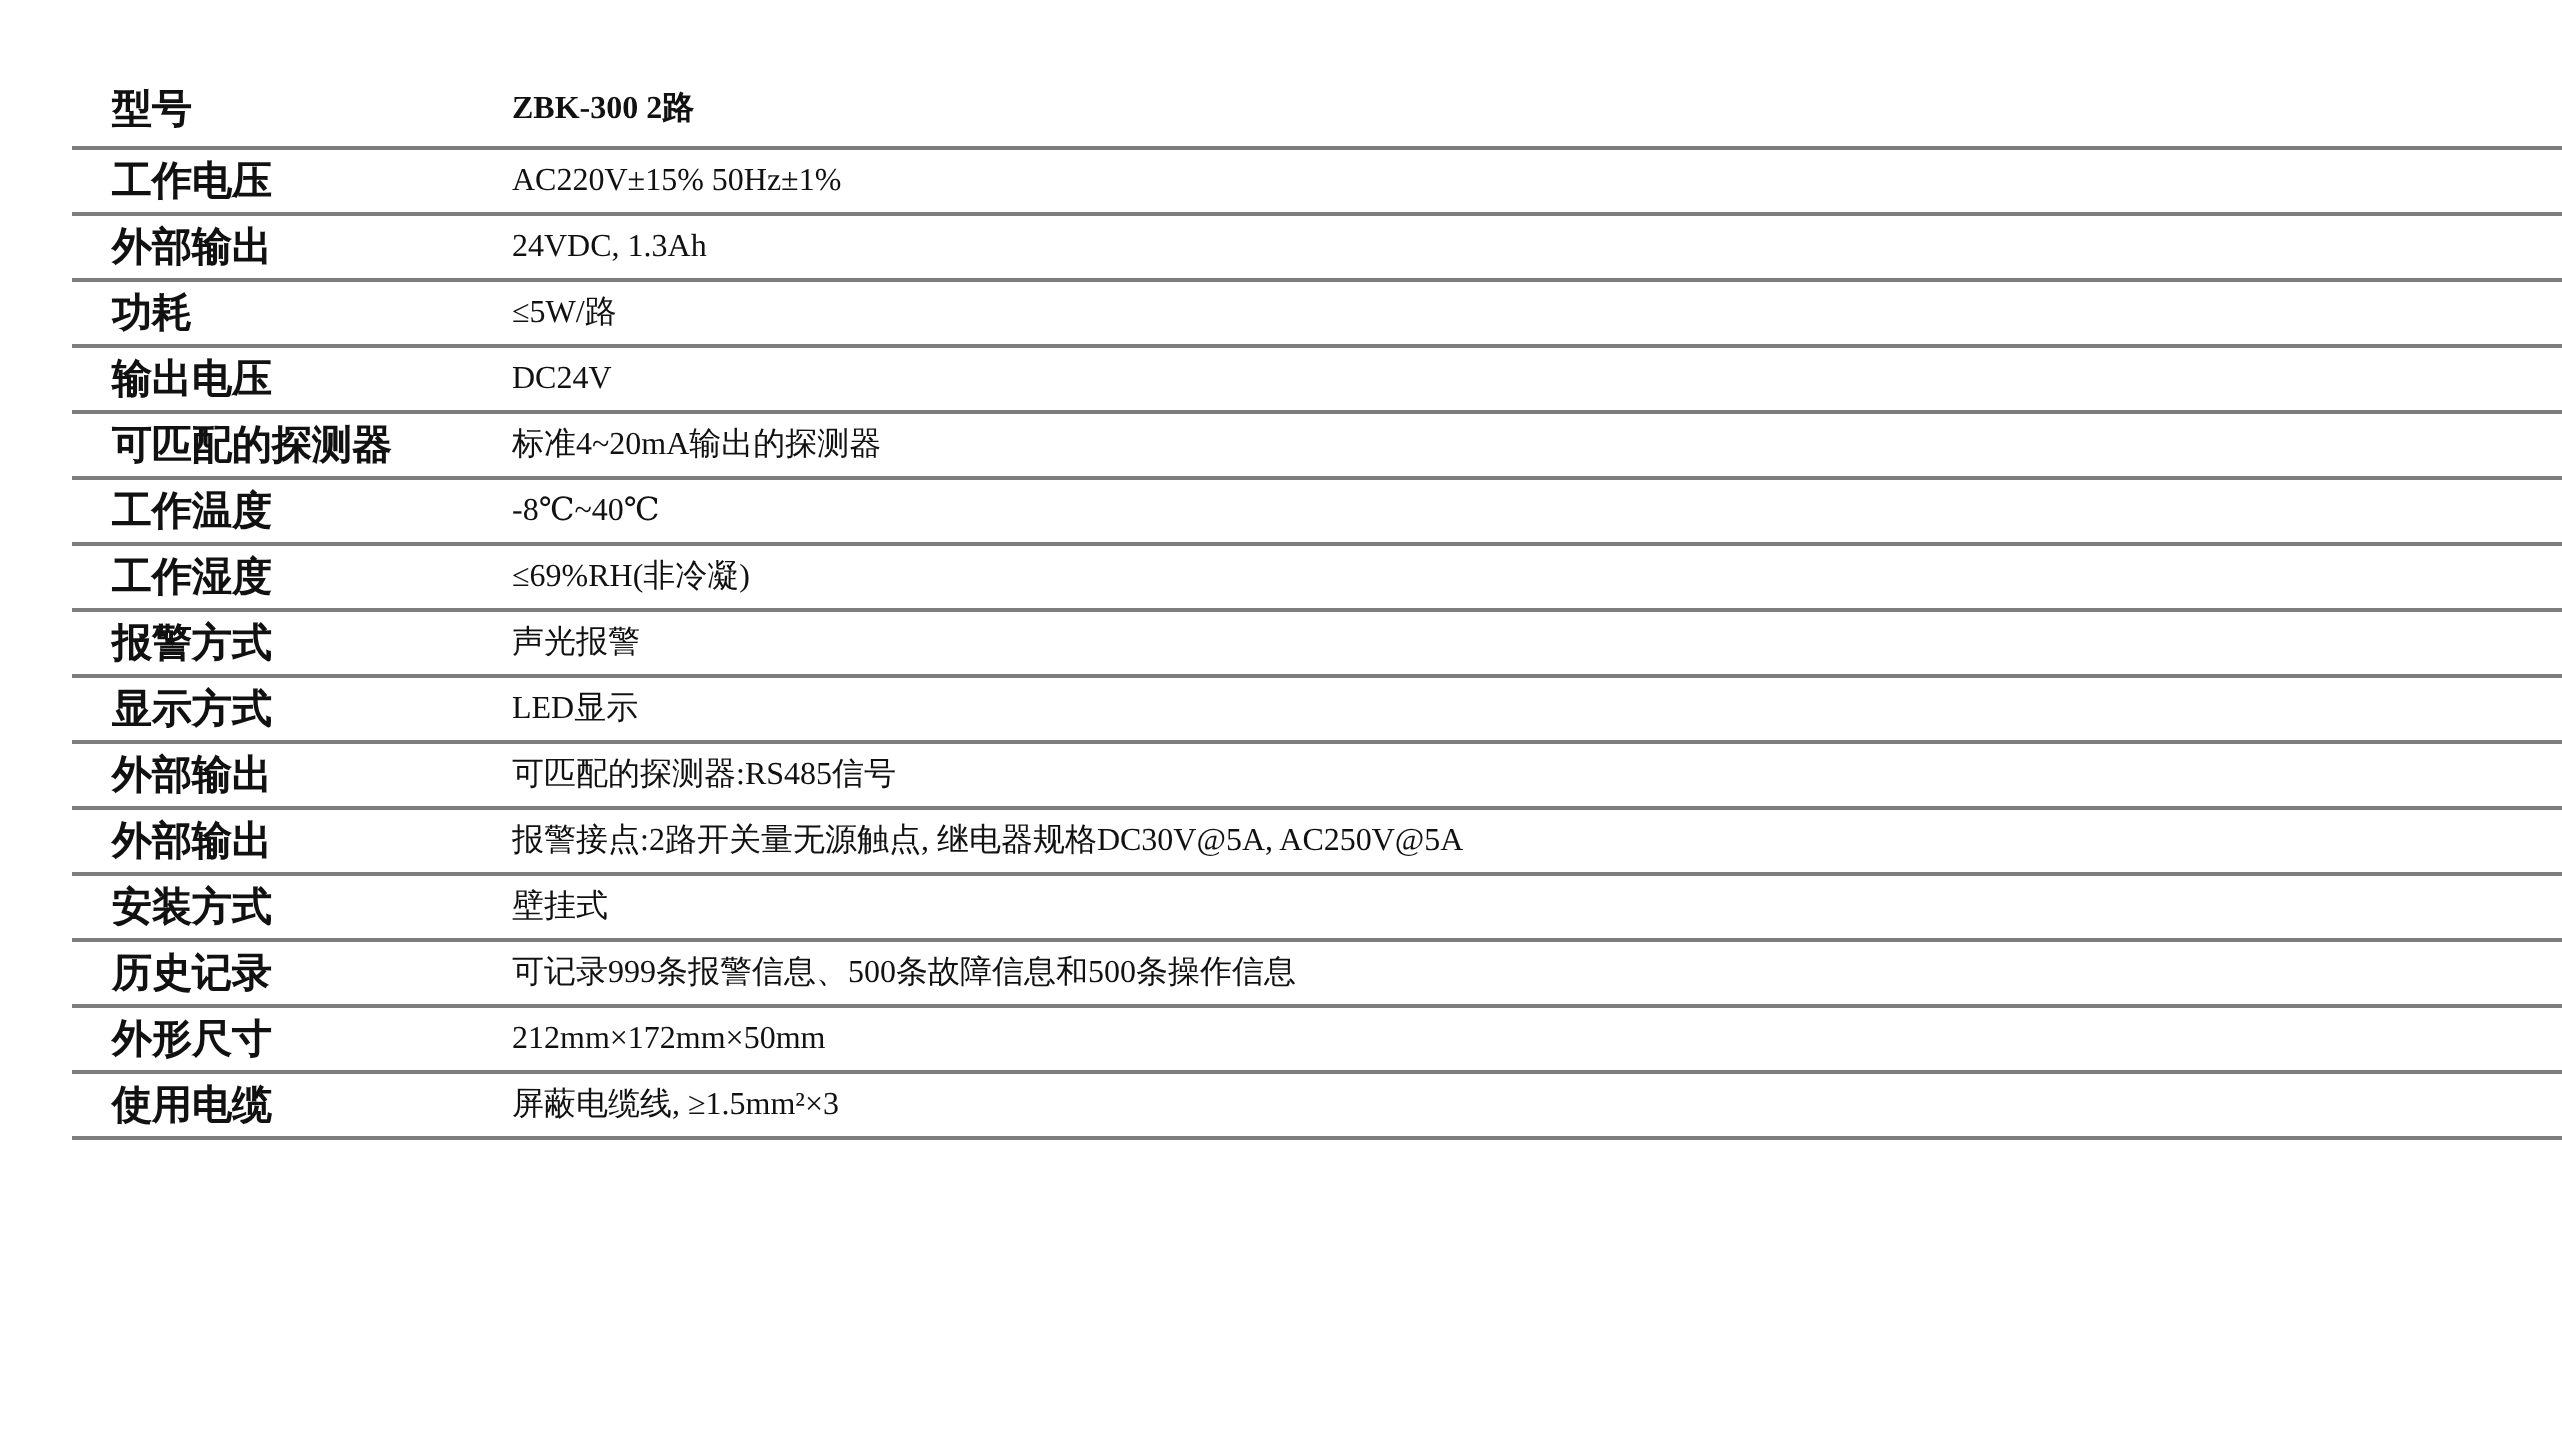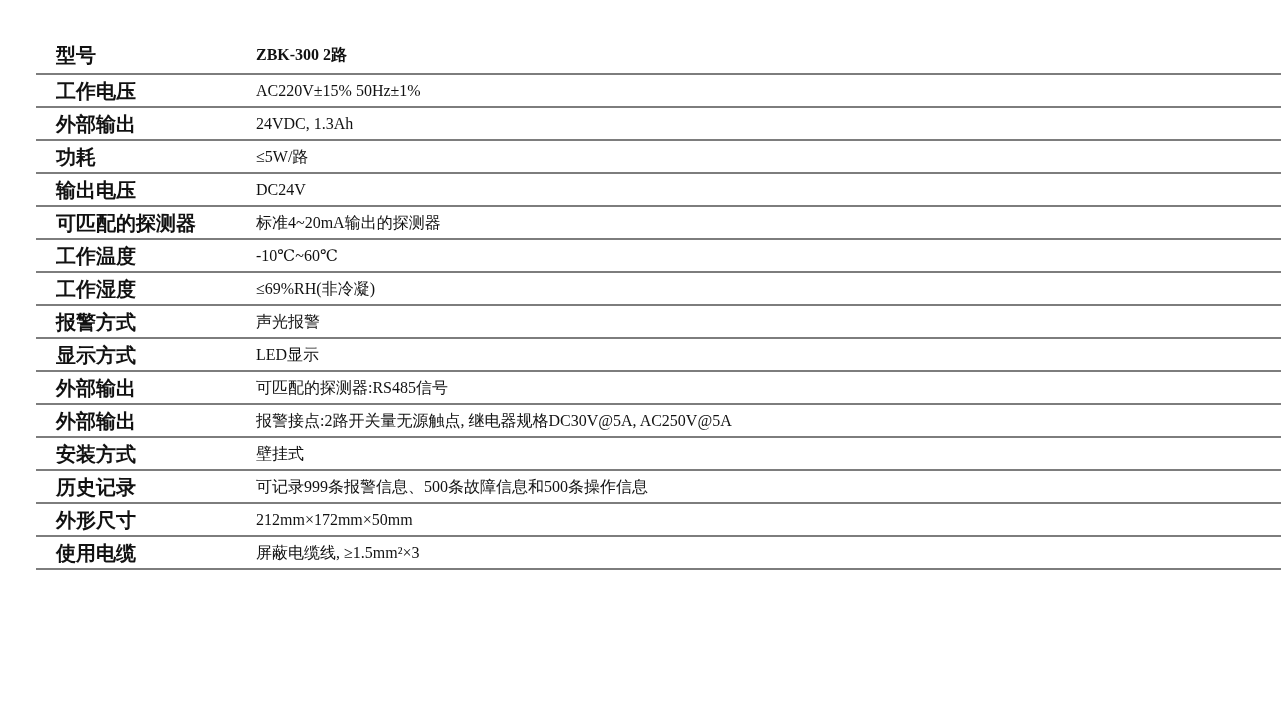--- a/index.html
+++ b/index.html
@@ -70,21 +70,21 @@
     <div class="spec-row">
     <div class="spec-label">输出电压</div>
     <div class="spec-value">DC24V</div>
   </div>
     <div class="spec-row">
     <div class="spec-label">可匹配的探测器</div>
     <div class="spec-value">标准4~20mA输出的探测器</div>
   </div>
     <div class="spec-row">
     <div class="spec-label">工作温度</div>
-    <div class="spec-value">-10℃~60℃</div>
+    <div class="spec-value">-8℃~40℃</div>
   </div>
     <div class="spec-row">
     <div class="spec-label">工作湿度</div>
     <div class="spec-value">≤69%RH(非冷凝)</div>
   </div>
     <div class="spec-row">
     <div class="spec-label">报警方式</div>
     <div class="spec-value">声光报警</div>
   </div>
     <div class="spec-row">

